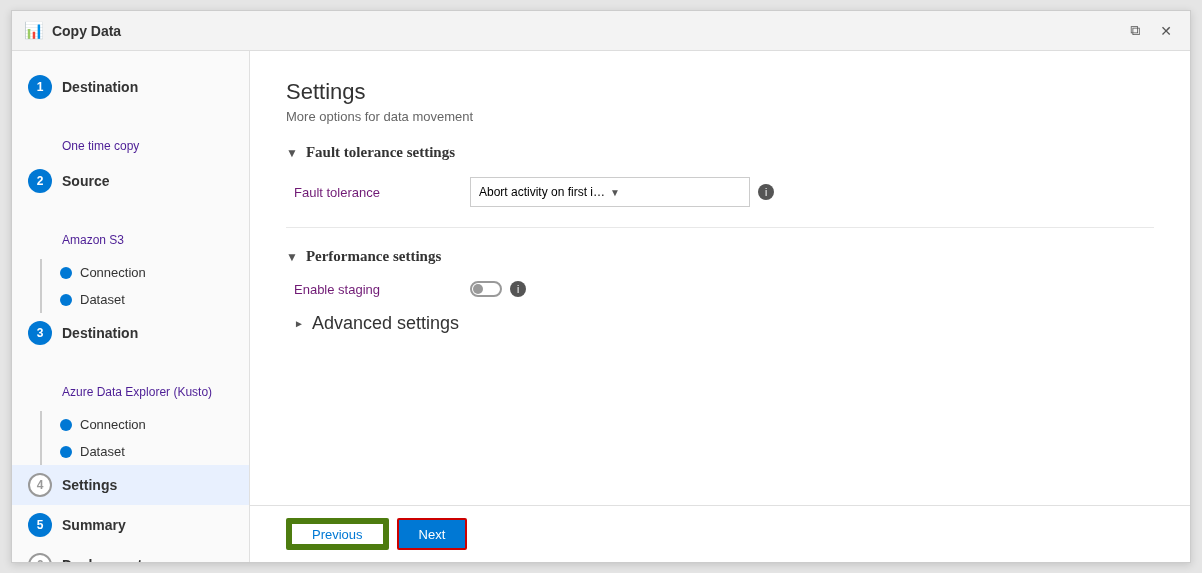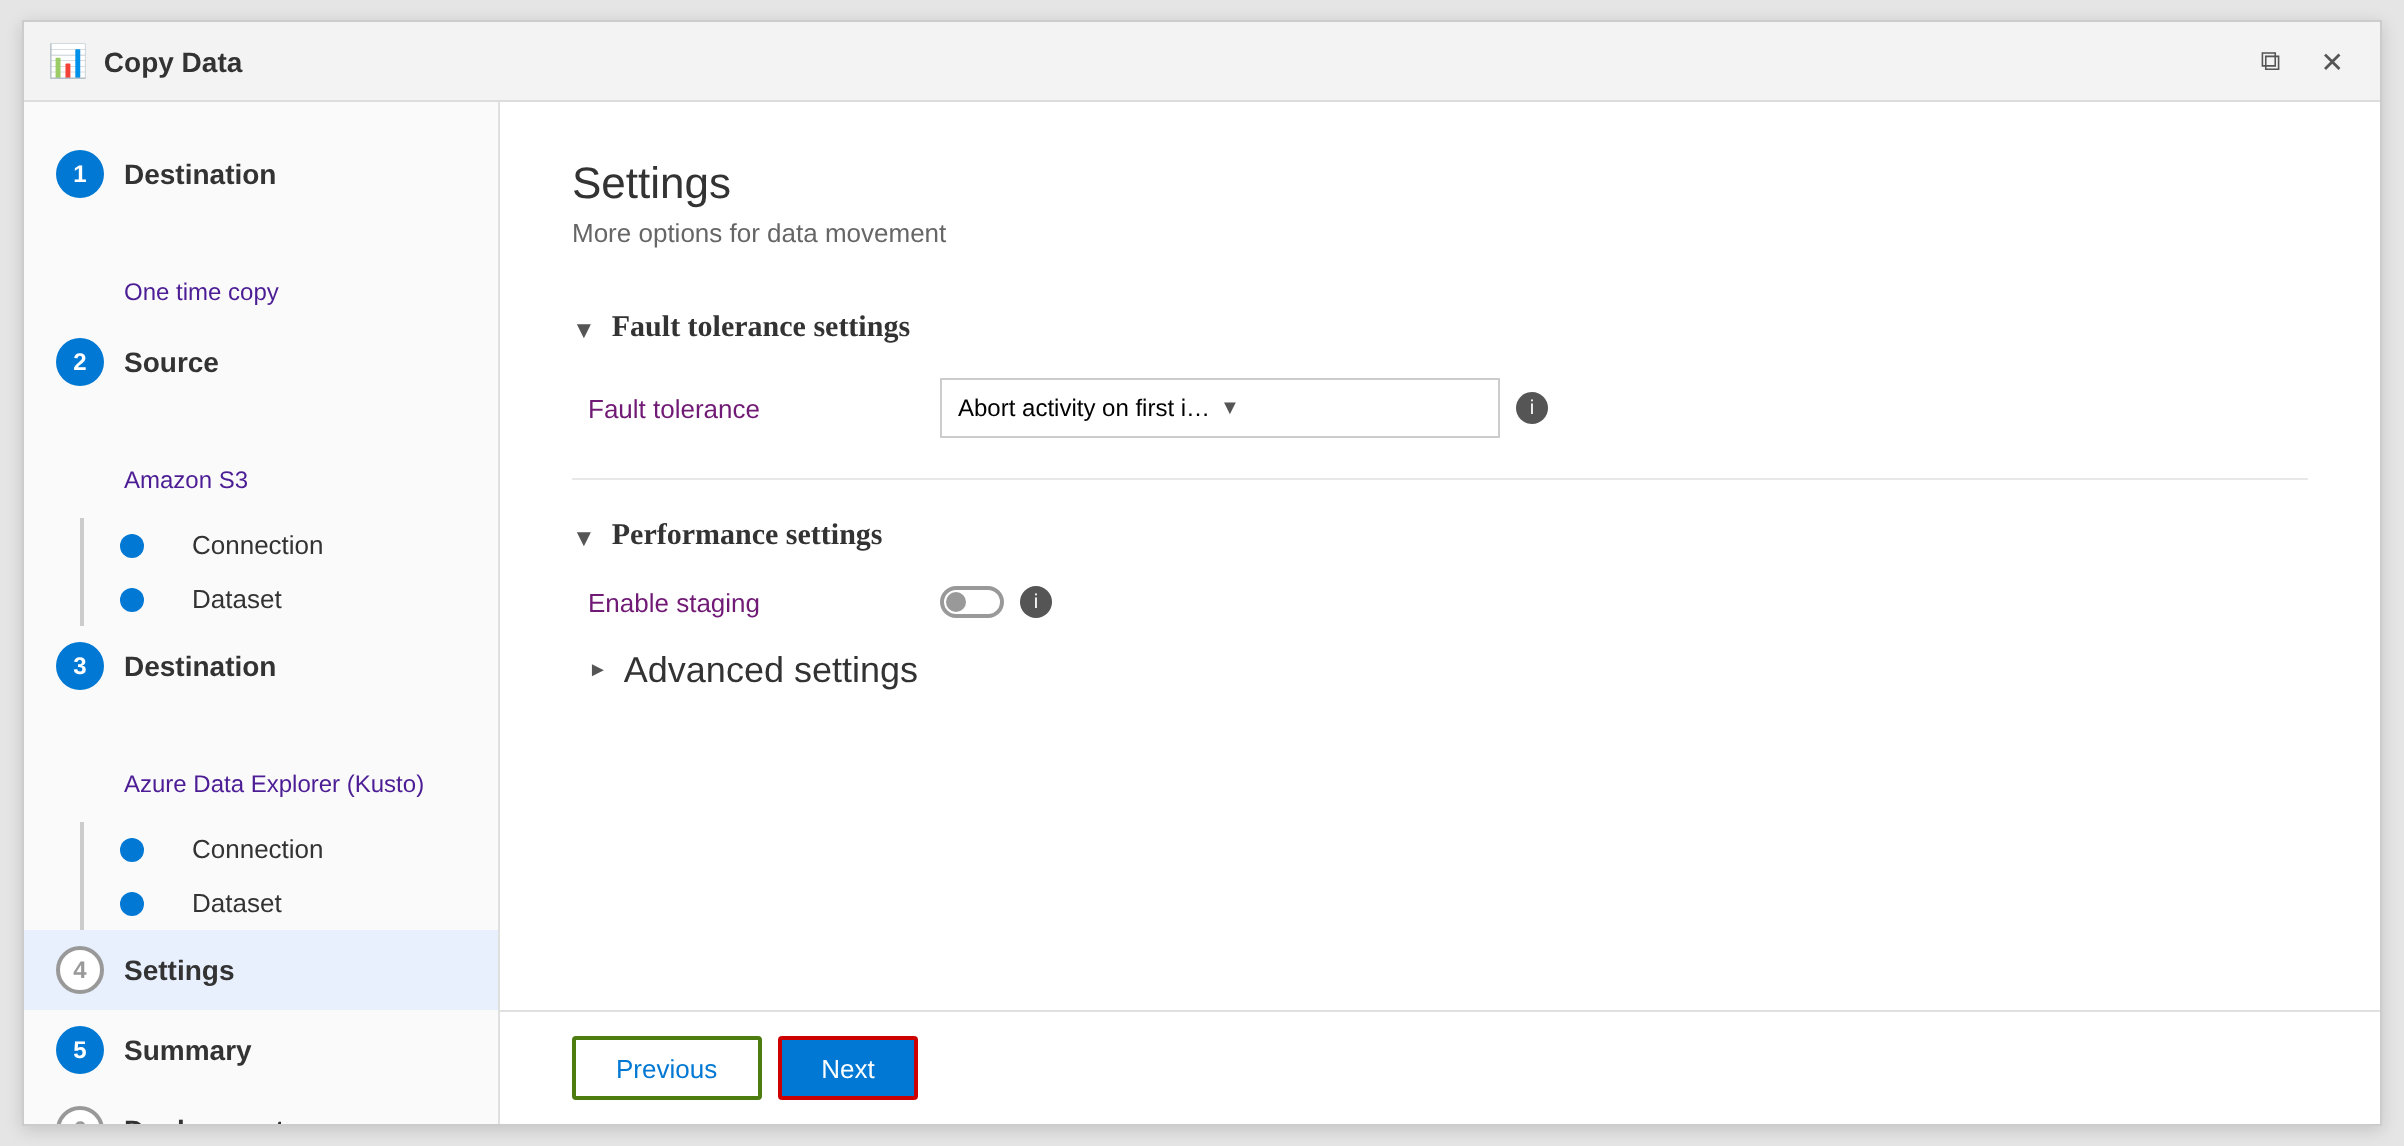--- a/index.html
+++ b/index.html
@@ -117,21 +117,21 @@
     
     .sub-items {
       margin-left: 28px;
       padding-left: 10px;
       border-left: 2px solid #ccc;
       margin-top: 4px;
     }
     .sub-item {
       display: flex;
       align-items: center;
-      gap: 24px;
+      gap: 8px;
       padding: 6px 8px;
       cursor: pointer;
     }
     .sub-dot {
       width: 12px;
       height: 12px;
       border-radius: 50%;
       background: #0078d4;
       flex-shrink: 0;
     }
@@ -153,21 +153,21 @@
     }
     .page-title {
       font-size: 22px;
       font-weight: 400;
       color: #333;
       margin-bottom: 4px;
     }
     .page-subtitle {
       font-size: 13px;
       color: #666;
-      margin-bottom: 32px;
+      margin-bottom: 20px;
     }
     .section-header {
       display: flex;
       align-items: center;
       gap: 8px;
       margin-bottom: 16px;
       margin-top: 8px;
     }
     .collapse-icon {
       font-size: 12px;
@@ -278,21 +278,21 @@
     .btn {
       height: 32px;
       padding: 0 20px;
       font-size: 13px;
       cursor: pointer;
       border-radius: 2px;
       font-family: inherit;
     }
     .btn-outline {
       background: #fff;
-      border: 2px solid #4d7c0f;
+      border: 6px solid #4d7c0f;
       color: #0078d4;
     }
     .btn-primary {
       background: #0078d4;
       border: 2px solid #cc0000;
       color: #fff;
     }
     .divider { margin: 20px 0; border: none; border-top: 1px solid #e8e8e8; }
   </style>
 </head>

